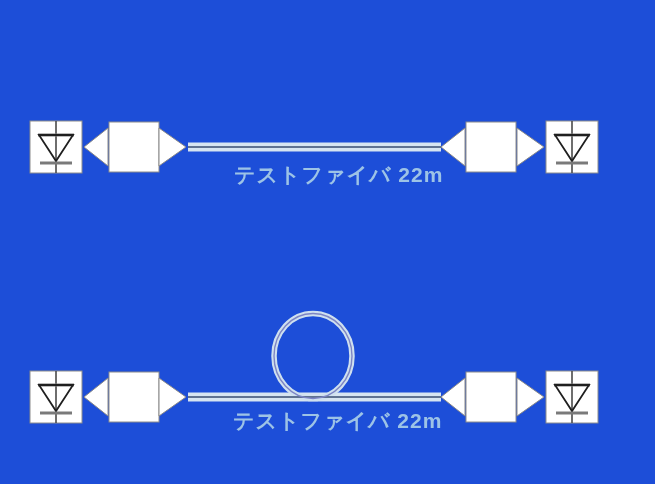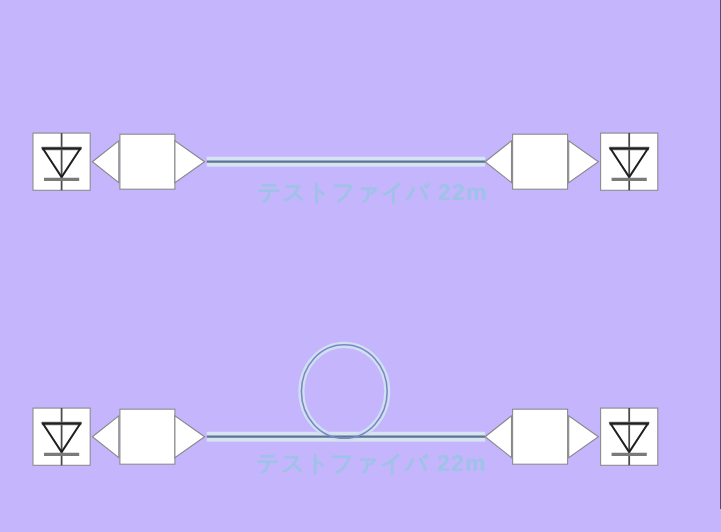--- a/index.html
+++ b/index.html
@@ -1,19 +1,19 @@
 <!DOCTYPE html>
 <html><head>
 <meta charset="utf-8">
 <style>
   html,body{margin:0;padding:0;background:#000;}
   .canvas{
     position:relative;
     width:655px;height:484px;
-    background:#c4b5fd;
+    background:#1d4ed8;
     overflow:hidden;
     font-family:"Liberation Sans", sans-serif;
   }
   svg{display:block;}
   text.fiber-label{
     font-family:"Liberation Sans", sans-serif;
     font-size:21px;
     font-weight:bold;
     letter-spacing:1px;
     fill:#9dc3e6;

